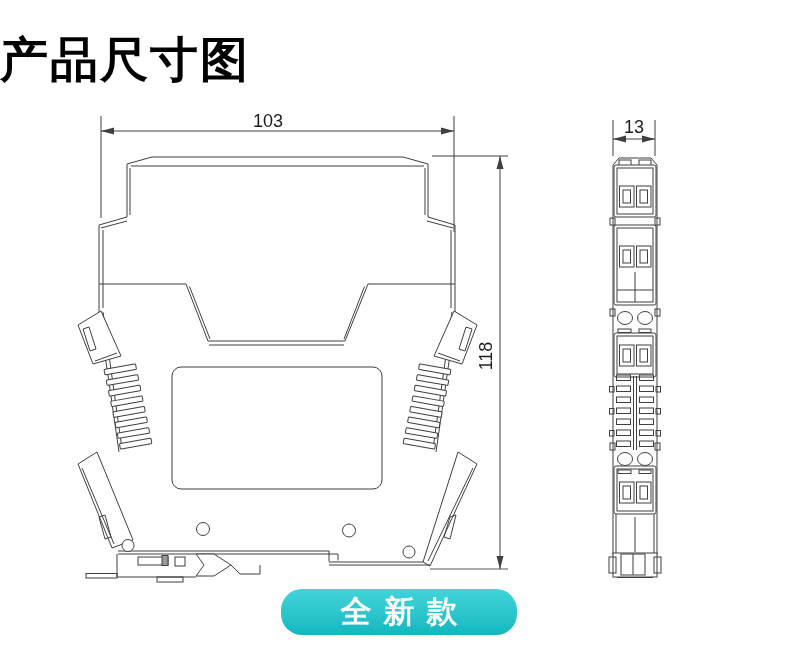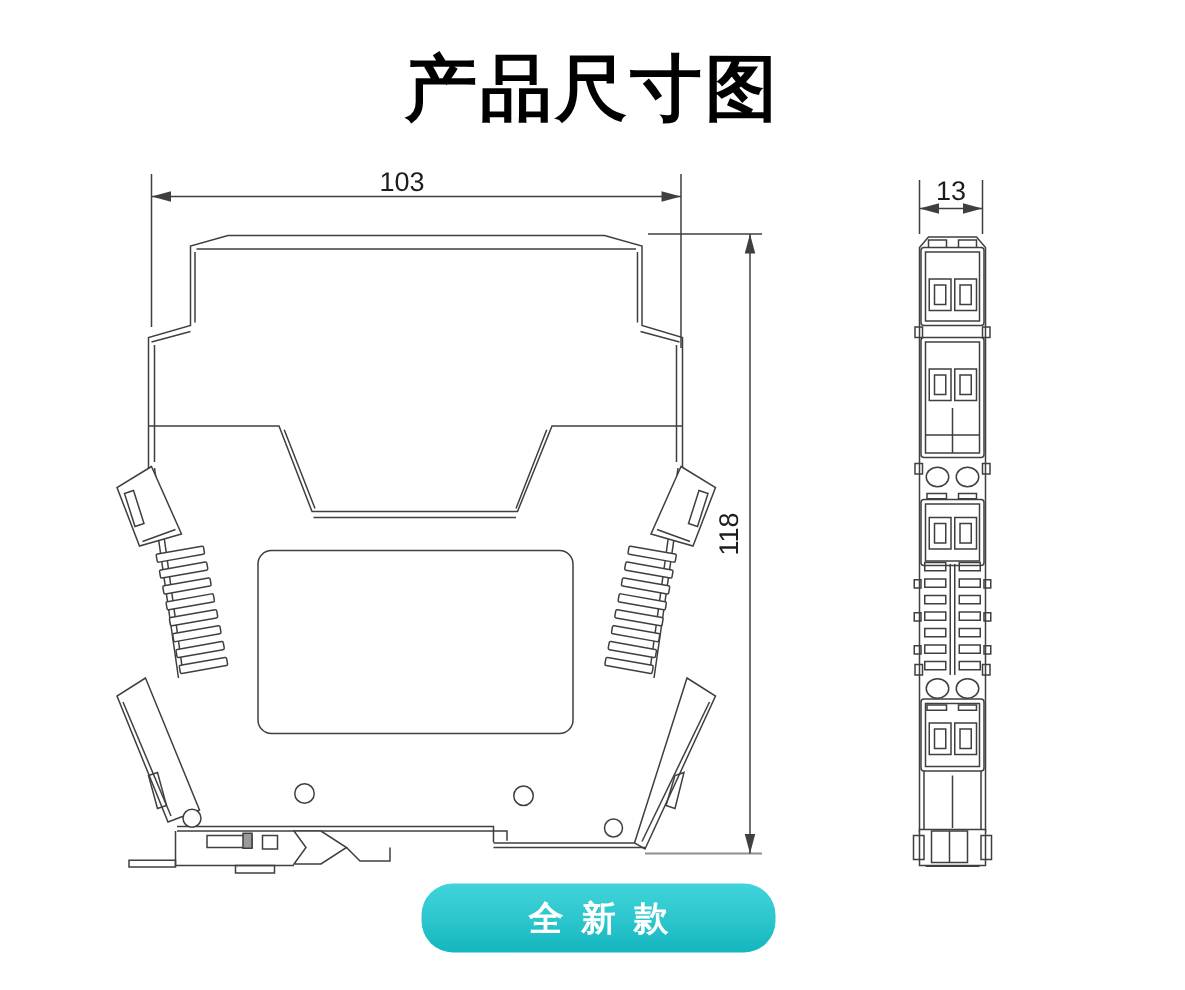--- a/index.html
+++ b/index.html
@@ -1,23 +1,23 @@
 <!DOCTYPE html>
 <html><head>
 <meta charset="utf-8">
 <style>
   html,body{margin:0;padding:0;background:#ffffff;}
   #stage{position:relative;width:790px;height:660px;background:#ffffff;overflow:hidden;
          font-family:"Liberation Sans","DejaVu Sans",sans-serif;}
-  .title{position:absolute;top:34px;left:0;width:100%;text-align:center;
+  .title{position:absolute;top:34px;left:0;width:100%;text-align:left;
          font-size:48px;font-weight:900;color:#000;letter-spacing:2px;line-height:1.1;}
   .badge{position:absolute;left:281px;top:589px;width:236px;height:46px;
          border-radius:21px;background:linear-gradient(180deg,#41d4da 0%,#2bc5cc 55%,#13b6bf 100%);
          display:flex;align-items:center;justify-content:center;
-         color:#ffffff;font-size:23px;font-weight:700;letter-spacing:12px;text-indent:12px;}
+         color:#ffffff;font-size:31px;font-weight:700;letter-spacing:12px;text-indent:12px;}
   svg{position:absolute;left:0;top:0;}
   .ln{stroke:#3f3f3f;stroke-width:1;fill:none;}
   .lnw{stroke:#3f3f3f;stroke-width:1;fill:#ffffff;}
   .gray{stroke:#8f8f8f;stroke-width:1.4;fill:none;}
   .dim{fill:#1c1c1c;font-size:18px;font-family:"Liberation Sans","DejaVu Sans",sans-serif;}
   .arr{fill:#3f3f3f;stroke:none;}
 </style>
 </head>
 <body>
 

